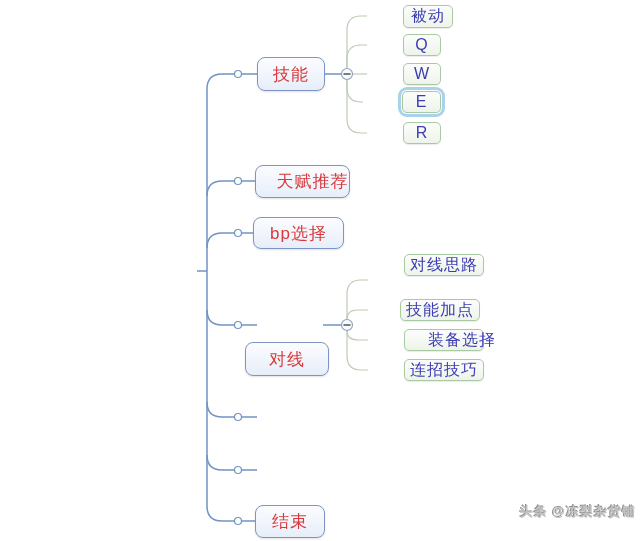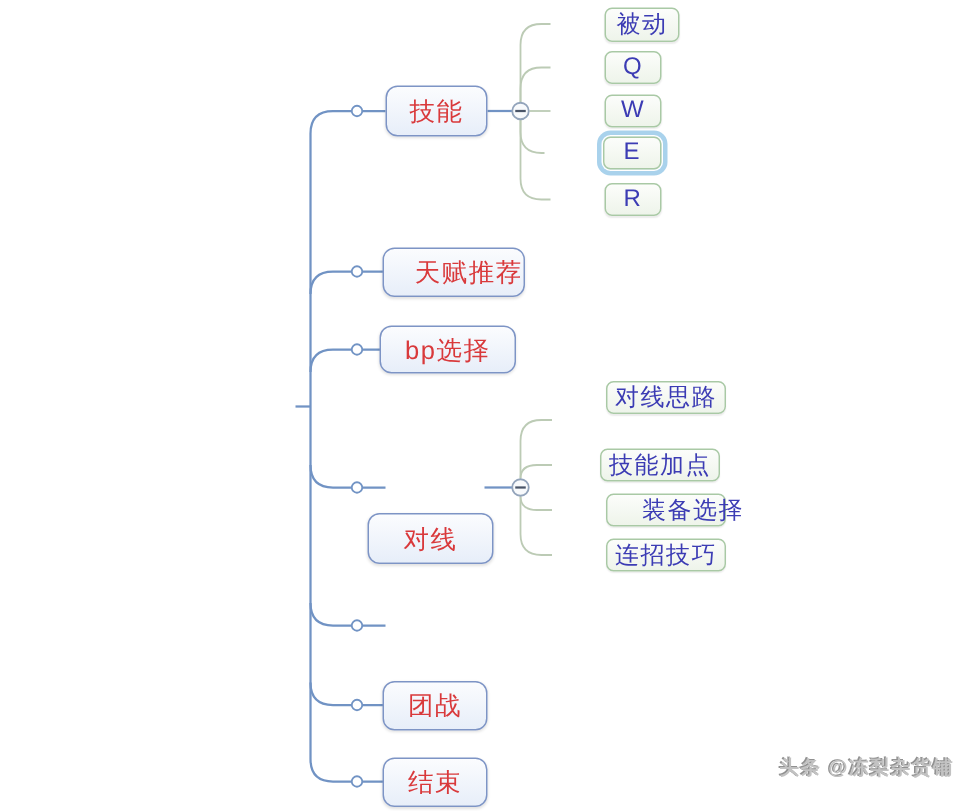--- a/index.html
+++ b/index.html
@@ -117,21 +117,20 @@
       <circle cx="347" cy="325" r="5.5" fill="#f8fafc" stroke="#93a4bb" stroke-width="1.2"></circle>
       <path d="M 343.5,325 L 350.5,325" stroke="#4a5568" stroke-width="1.5" fill="none"></path>
     </g>
   </svg>
 
 
   <div class="node lvl2" style="left:257px;top:57px;width:68px;height:34px;">技能</div>
   <div class="node lvl2" style="left:255px;top:165px;width:95px;height:33px;padding-left:20px;">天赋推荐</div>
   <div class="node lvl2" style="left:253px;top:217px;width:91px;height:32px;">bp选择</div>
   <div class="node lvl2" style="left:245px;top:308px;width:84px;height:34px;margin-top:34px;">对线</div>
-  <div class="node lvl2" style="left:255px;top:454px;width:70px;height:33px;">团战</div>
   <div class="node lvl2" style="left:255px;top:505px;width:70px;height:33px;">结束</div>
 
   <div class="node lvl3" style="left:367px;top:5px;width:50px;height:23px;">被动</div>
   <div class="node lvl3" style="left:367px;top:34px;width:38px;height:22px;">Q</div>
   <div class="node lvl3" style="left:367px;top:63px;width:38px;height:22px;">W</div>
   <div class="node lvl3 selected" style="left:366px;top:91px;width:39px;height:22px;">E</div>
   <div class="node lvl3" style="left:367px;top:122px;width:38px;height:22px;">R</div>
 
   <div class="node lvl3" style="left:368px;top:254px;width:80px;height:22px;">对线思路</div>
   <div class="node lvl3" style="left:364px;top:299px;width:80px;height:22px;">技能加点</div>

